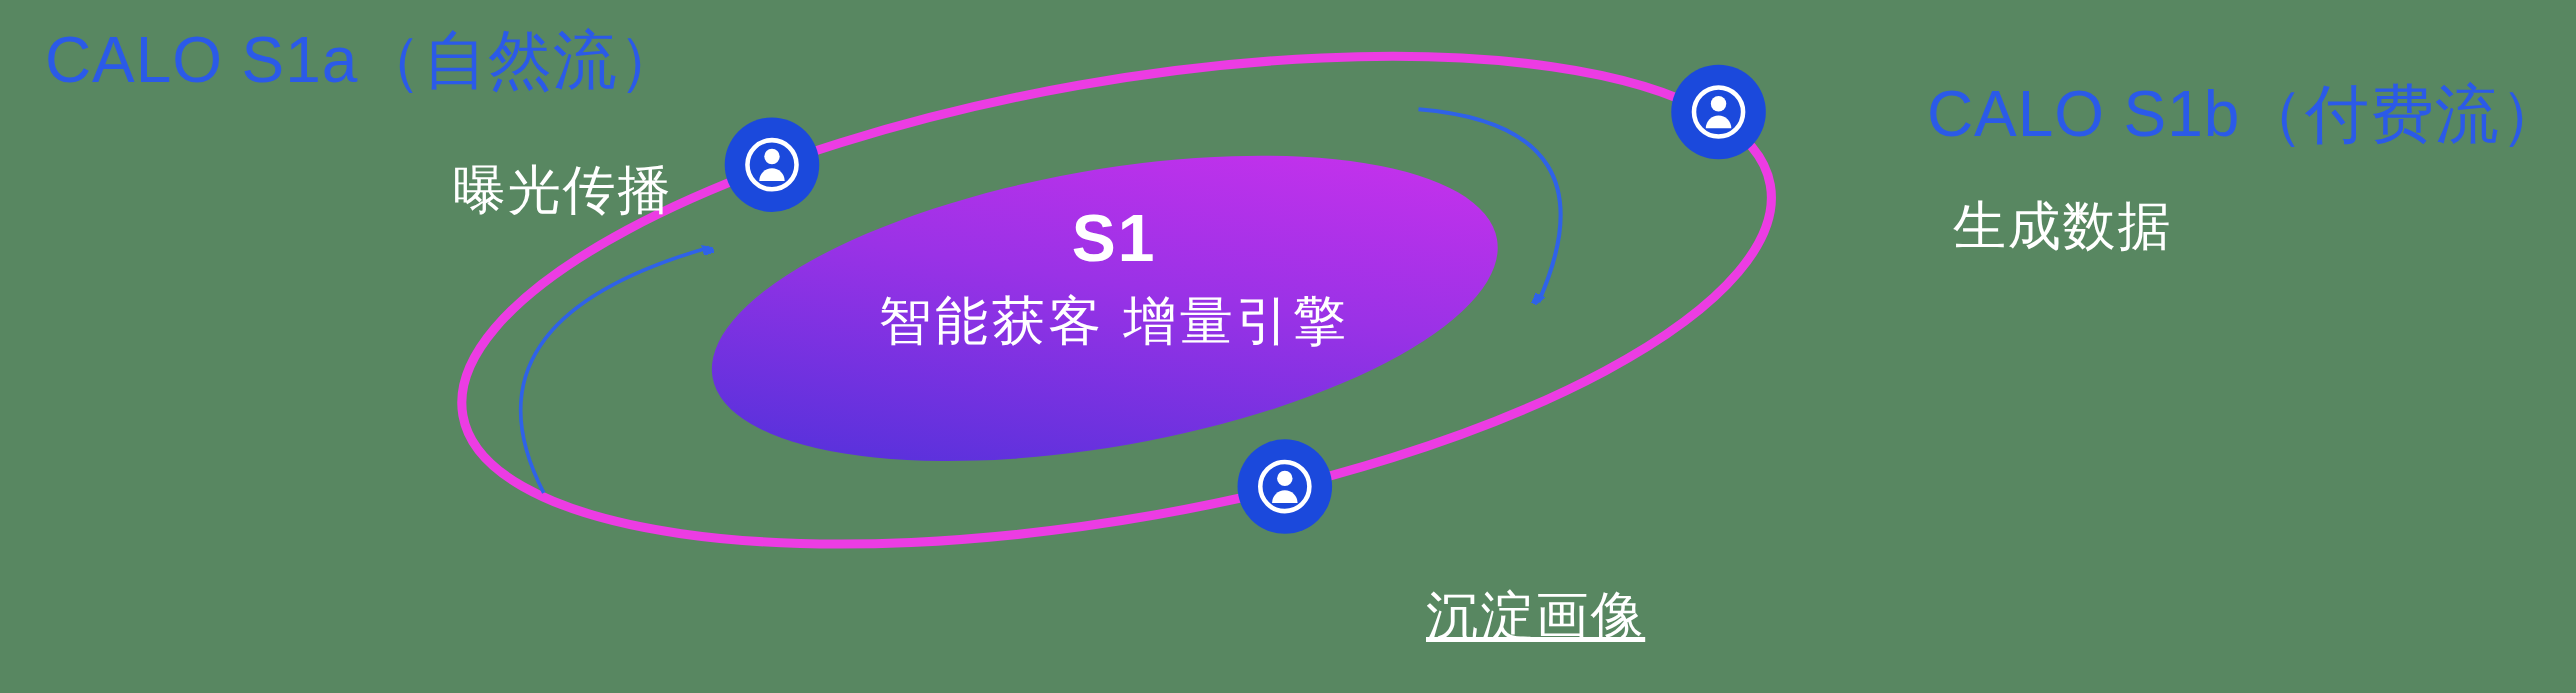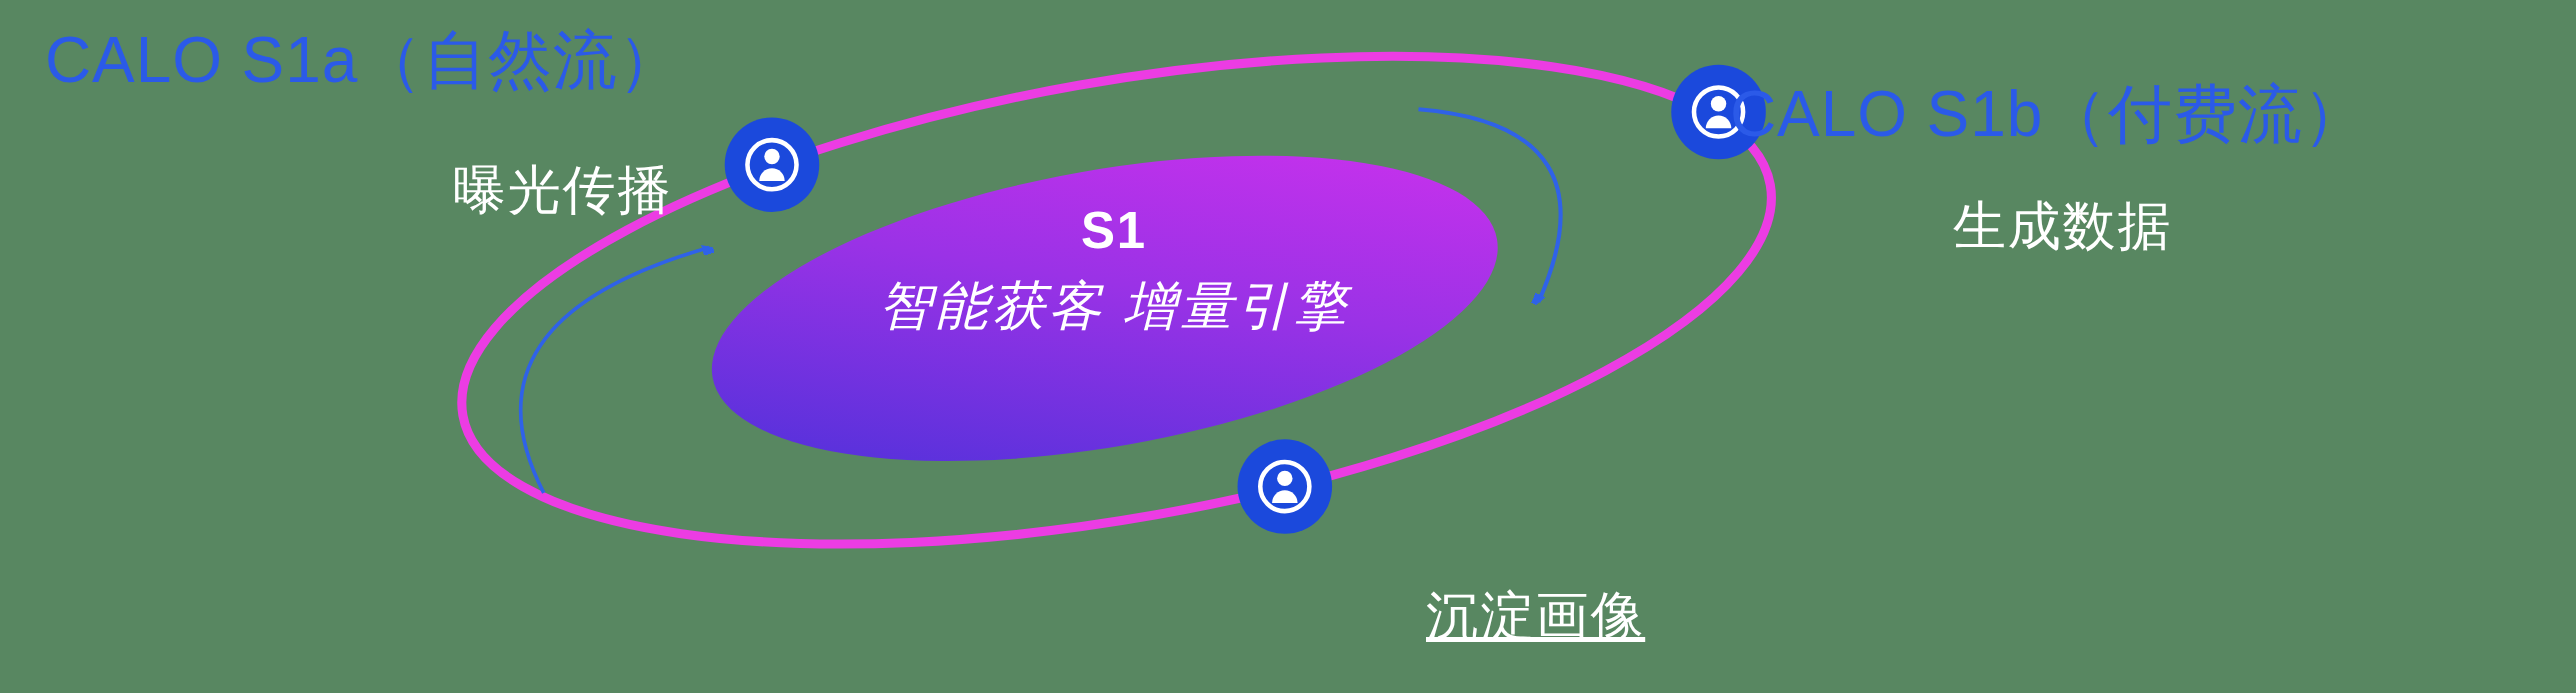--- a/index.html
+++ b/index.html
@@ -38,32 +38,31 @@
   }
   .core-text {
     position: absolute;
     left: 823px;
     top: 205px;
     width: 582px;
     text-align: center;
     color: #ffffff;
   }
   .core-title {
-    font-size: 51px;
+    font-size: 66px;
     font-weight: 600;
     line-height: 1;
     letter-spacing: 1.8px;
   }
   .core-subtitle {
     margin-top: 14.5px;
     font-size: 53px;
     font-weight: 500;
     letter-spacing: 3.6px;
     white-space: nowrap;
-    font-style: italic;
   }
 </style>
 </head>
 <body>
 
 <div class="stage">
 
   <svg class="layer" width="2576" height="694" viewBox="0 0 2833 763">
     <defs>
       <linearGradient id="coreGrad" x1="0%" y1="100%" x2="100%" y2="0%">
@@ -100,19 +99,19 @@
   </svg>
 
   <div class="core-text">
     <div class="core-title">S1</div>
     <div class="core-subtitle">智能获客  增量引擎</div>
   </div>
 
   <div class="label title-blue" style="left:45px; top:24px;">CALO S1a（自然流）</div>
   <div class="label sub-white" style="left:453px; top:160px;">曝光传播</div>
 
-  <div class="label title-blue" style="left:1730px; top:78px;">CALO S1b（付费流）</div>
+  <div class="label title-blue" style="left:1927px; top:78px;">CALO S1b（付费流）</div>
   <div class="label sub-white" style="left:1953px; top:196px;text-align:right;">生成数据</div>
 
   <div class="label sub-white" style="left:1426px; top:586px;text-decoration:underline;">沉淀画像</div>
 
 </div>
 
 
 </body></html>

